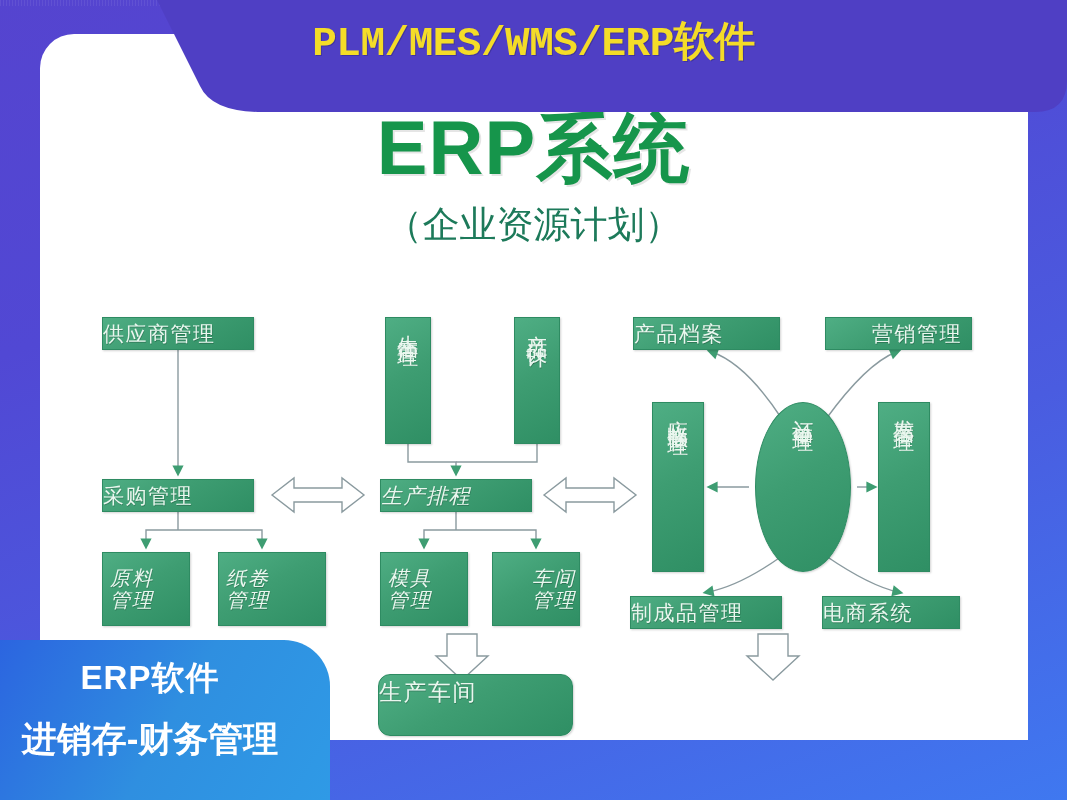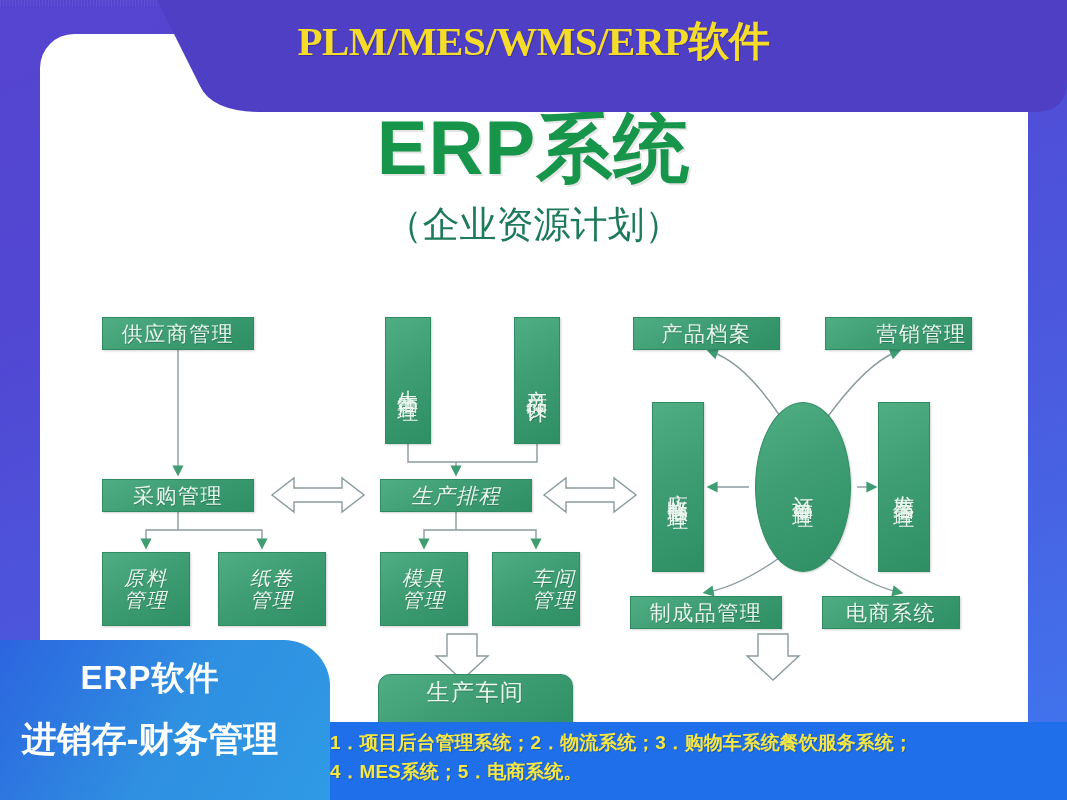--- a/index.html
+++ b/index.html
@@ -39,21 +39,21 @@
   }
   .header-ribbon svg { display:block; }
   .header-title {
     position: absolute;
     left: 0; top: 14px; width: 1067px;
     text-align: center;
     font-size: 41px;
     font-weight: bold;
     color: #f4dc28;
     letter-spacing: -0.5px;
-    font-family: Liberation Serif, serif;
+    font-family: Liberation Mono, monospace;
     text-shadow: 1px 1px 0 rgba(0,0,0,.18);
     white-space: nowrap;
   }
 
   
   .erp-title {
     position: absolute;
     left: 0; top: 98px; width: 1067px;
     text-align: center;
     font-size: 76px;
@@ -76,21 +76,20 @@
   .diagram { position: absolute; left: 40px; top: 34px; width: 988px; height: 706px; }
   .diagram svg { position: absolute; left: 0; top: 0; }
 
   .node {
     position: absolute;
     background: linear-gradient(150deg, #4fae84 0%, #3e9d72 45%, #2f8f64 100%);
     border: 1px solid #2e8b62;
     color: #eaf7ef;
     display: flex;
     align-items: center;
-    justify-content: center;
     text-align: center;
     line-height: 1.12;
     font-weight: normal;
     text-shadow: 0.5px 0.5px 0 rgba(0,0,0,.22);
     box-shadow: 1px 1px 2px rgba(0,0,0,.18);
     font-size: 21px;
     letter-spacing: 1.5px;
   }
   .node.vert {
     writing-mode: vertical-rl;
@@ -220,26 +219,20 @@
 
   <div class="header-ribbon">
     <svg width="1067" height="115" viewBox="0 0 1067 115">
       <path d="M0,0 L1067,0 L1067,115 L0,115 z" fill="#4f3fc4" opacity="0"></path>
       <path d="M198,0 L1067,0 L1067,80 Q1067,112 1035,112 L262,112 Q212,112 200,86 L152,-10 z" fill="#4f3fc4"></path>
       <path d="M0,0 L180,0 L236,112 L0,112 z" fill="#4f3fc4" opacity="0"></path>
     </svg>
     <div class="header-title">PLM/MES/WMS/ERP软件</div>
   </div>
 
-  <div style="position:absolute;left:0;top:722px;width:1067px;height:78px;background:#1f6feb;">
-    <div style="position:absolute;left:330px;top:6px;width:730px;color:#f5e642;font-size:19px;font-weight:bold;line-height:1.55;text-shadow:1px 1px 0 rgba(0,0,0,.2);">
-      <div>1．项目后台管理系统；2．物流系统；3．购物车系统餐饮服务系统；</div>
-      <div>4．MES系统；5．电商系统。</div>
-    </div>
-  </div>
 
   <div style="position:absolute;left:-30px;top:640px;width:360px;height:160px;
               background:linear-gradient(120deg,#2b5fe0 0%,#2f8fe0 55%,#2f9ae6 100%);
               border-radius:0 46px 0 0;">
     <div style="position:absolute;left:0;top:16px;width:360px;text-align:center;color:#ffffff;font-size:33px;font-weight:bold;letter-spacing:1px;">ERP软件</div>
     <div style="position:absolute;left:0;top:76px;width:360px;text-align:center;color:#ffffff;font-size:35px;font-weight:bold;letter-spacing:0px;">进销存-财务管理</div>
   </div>
 
 </div>
 

